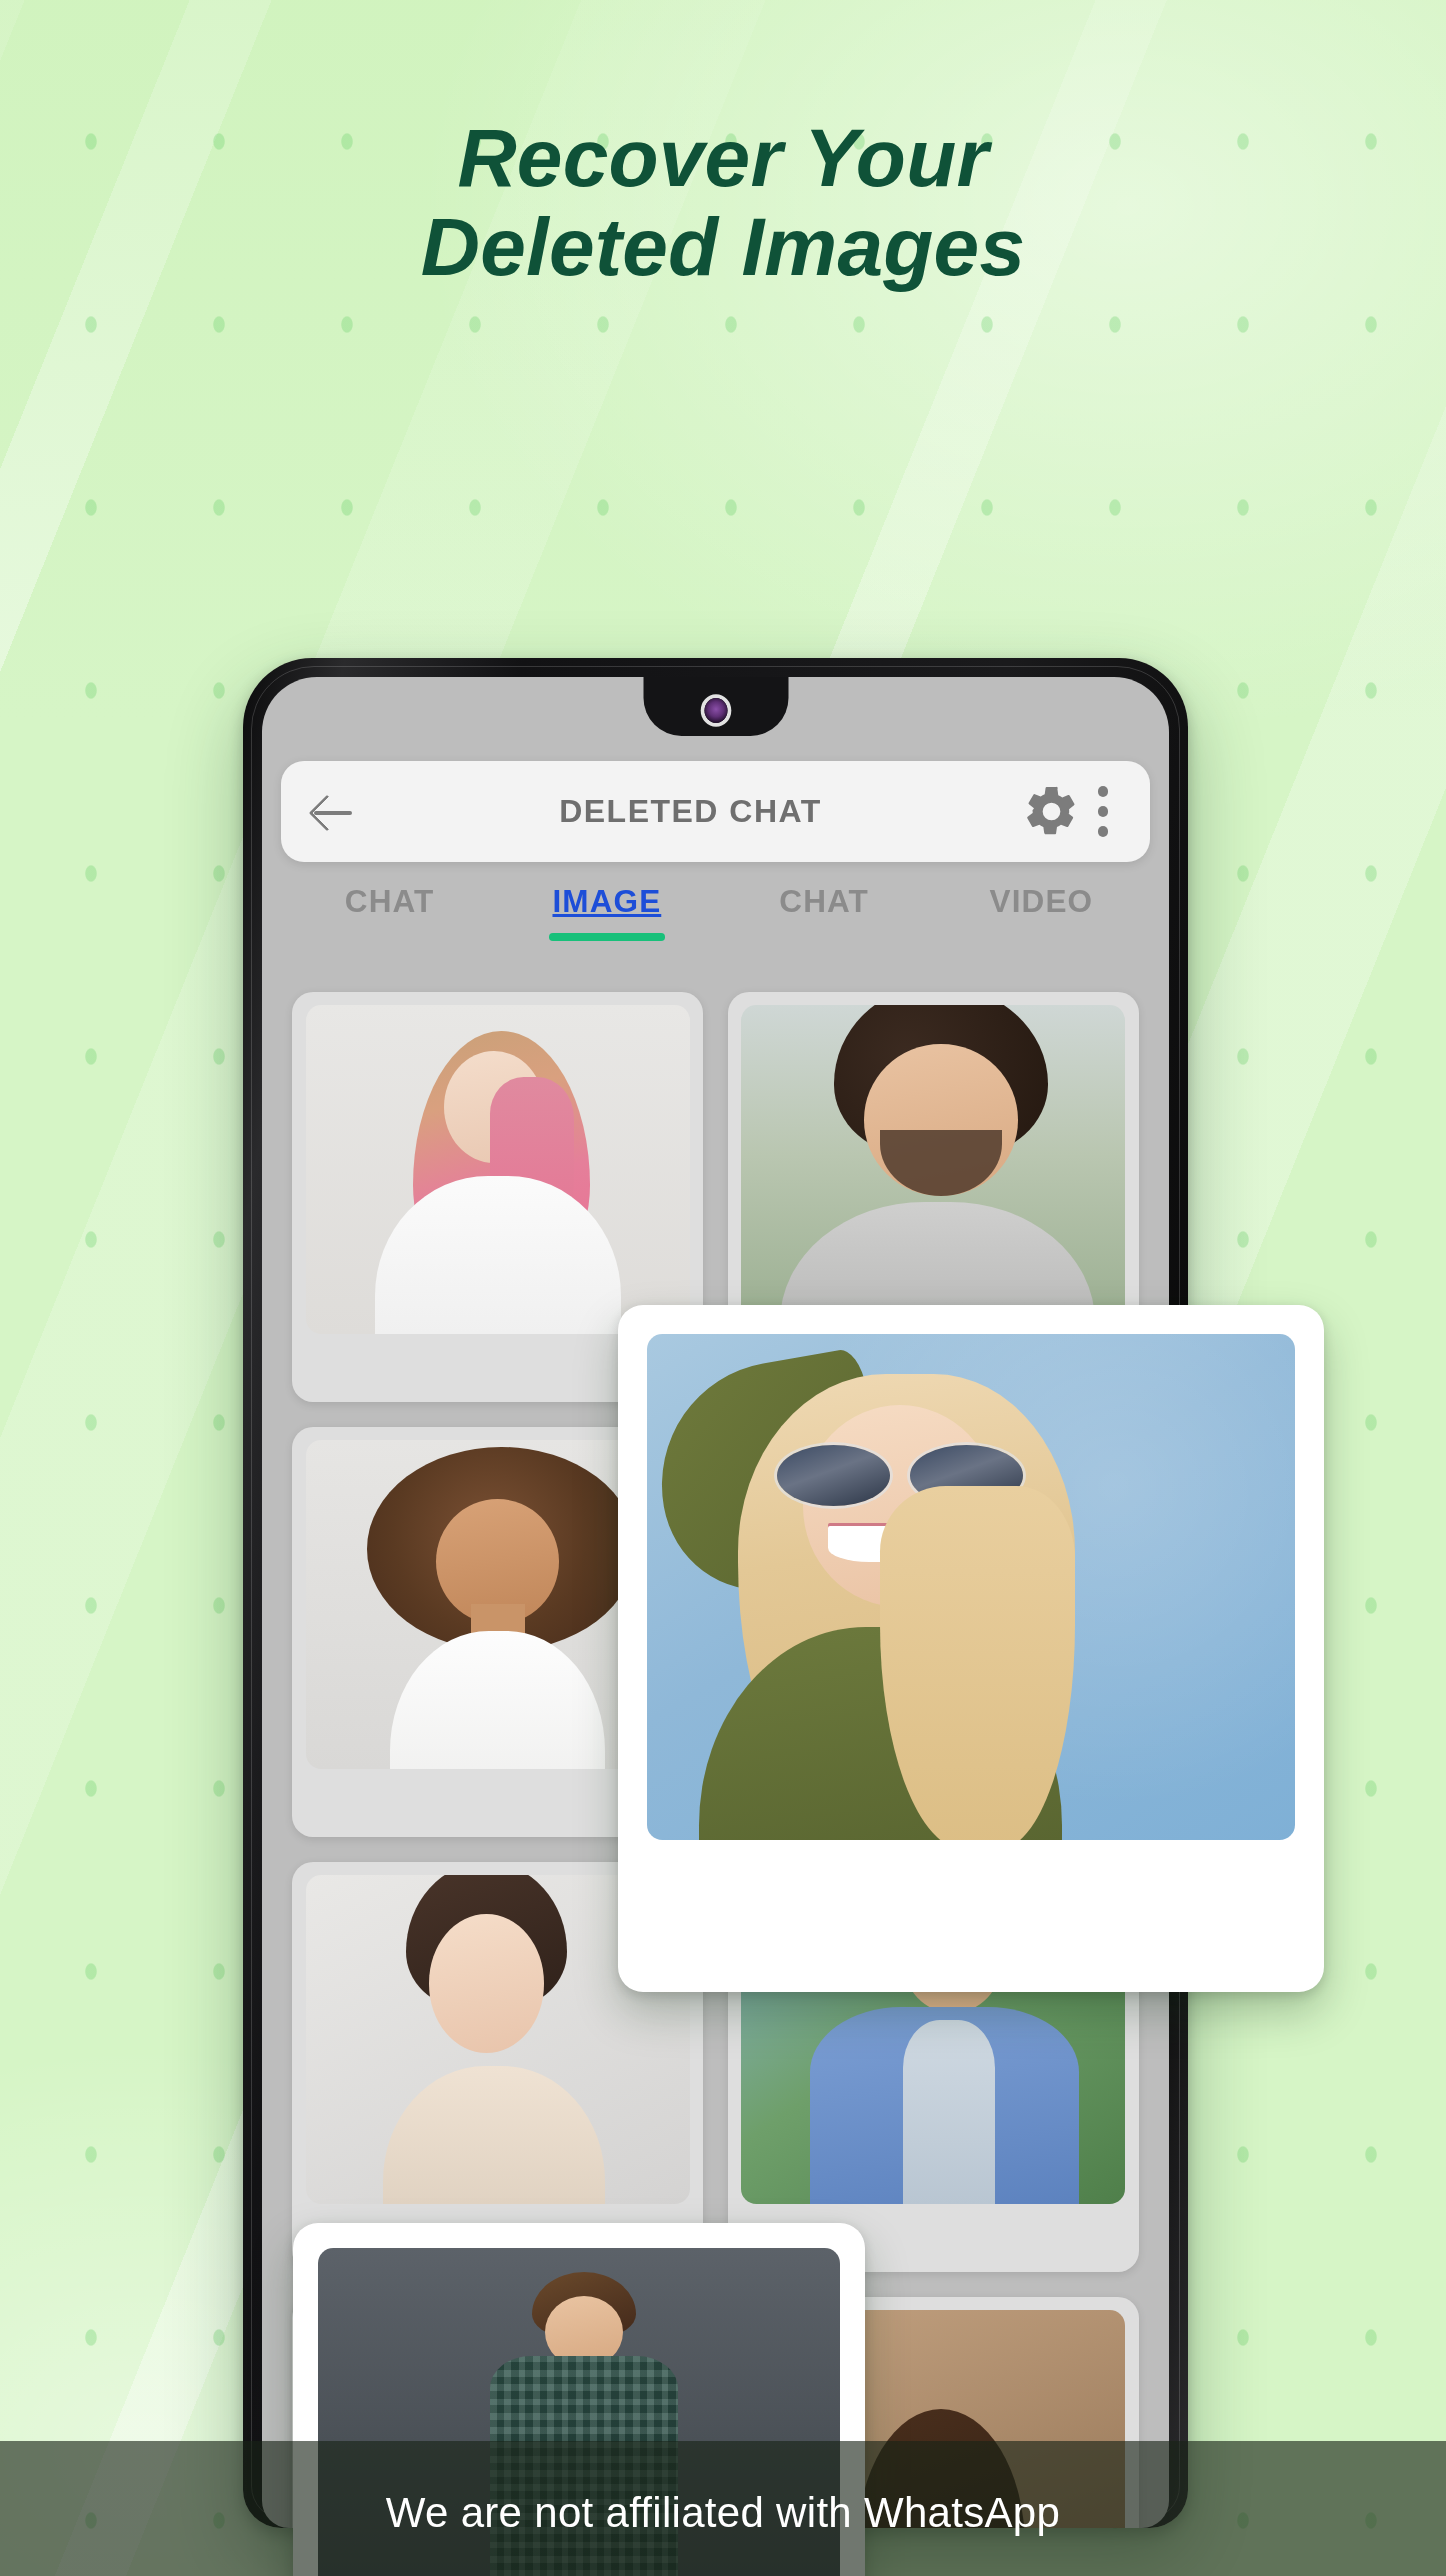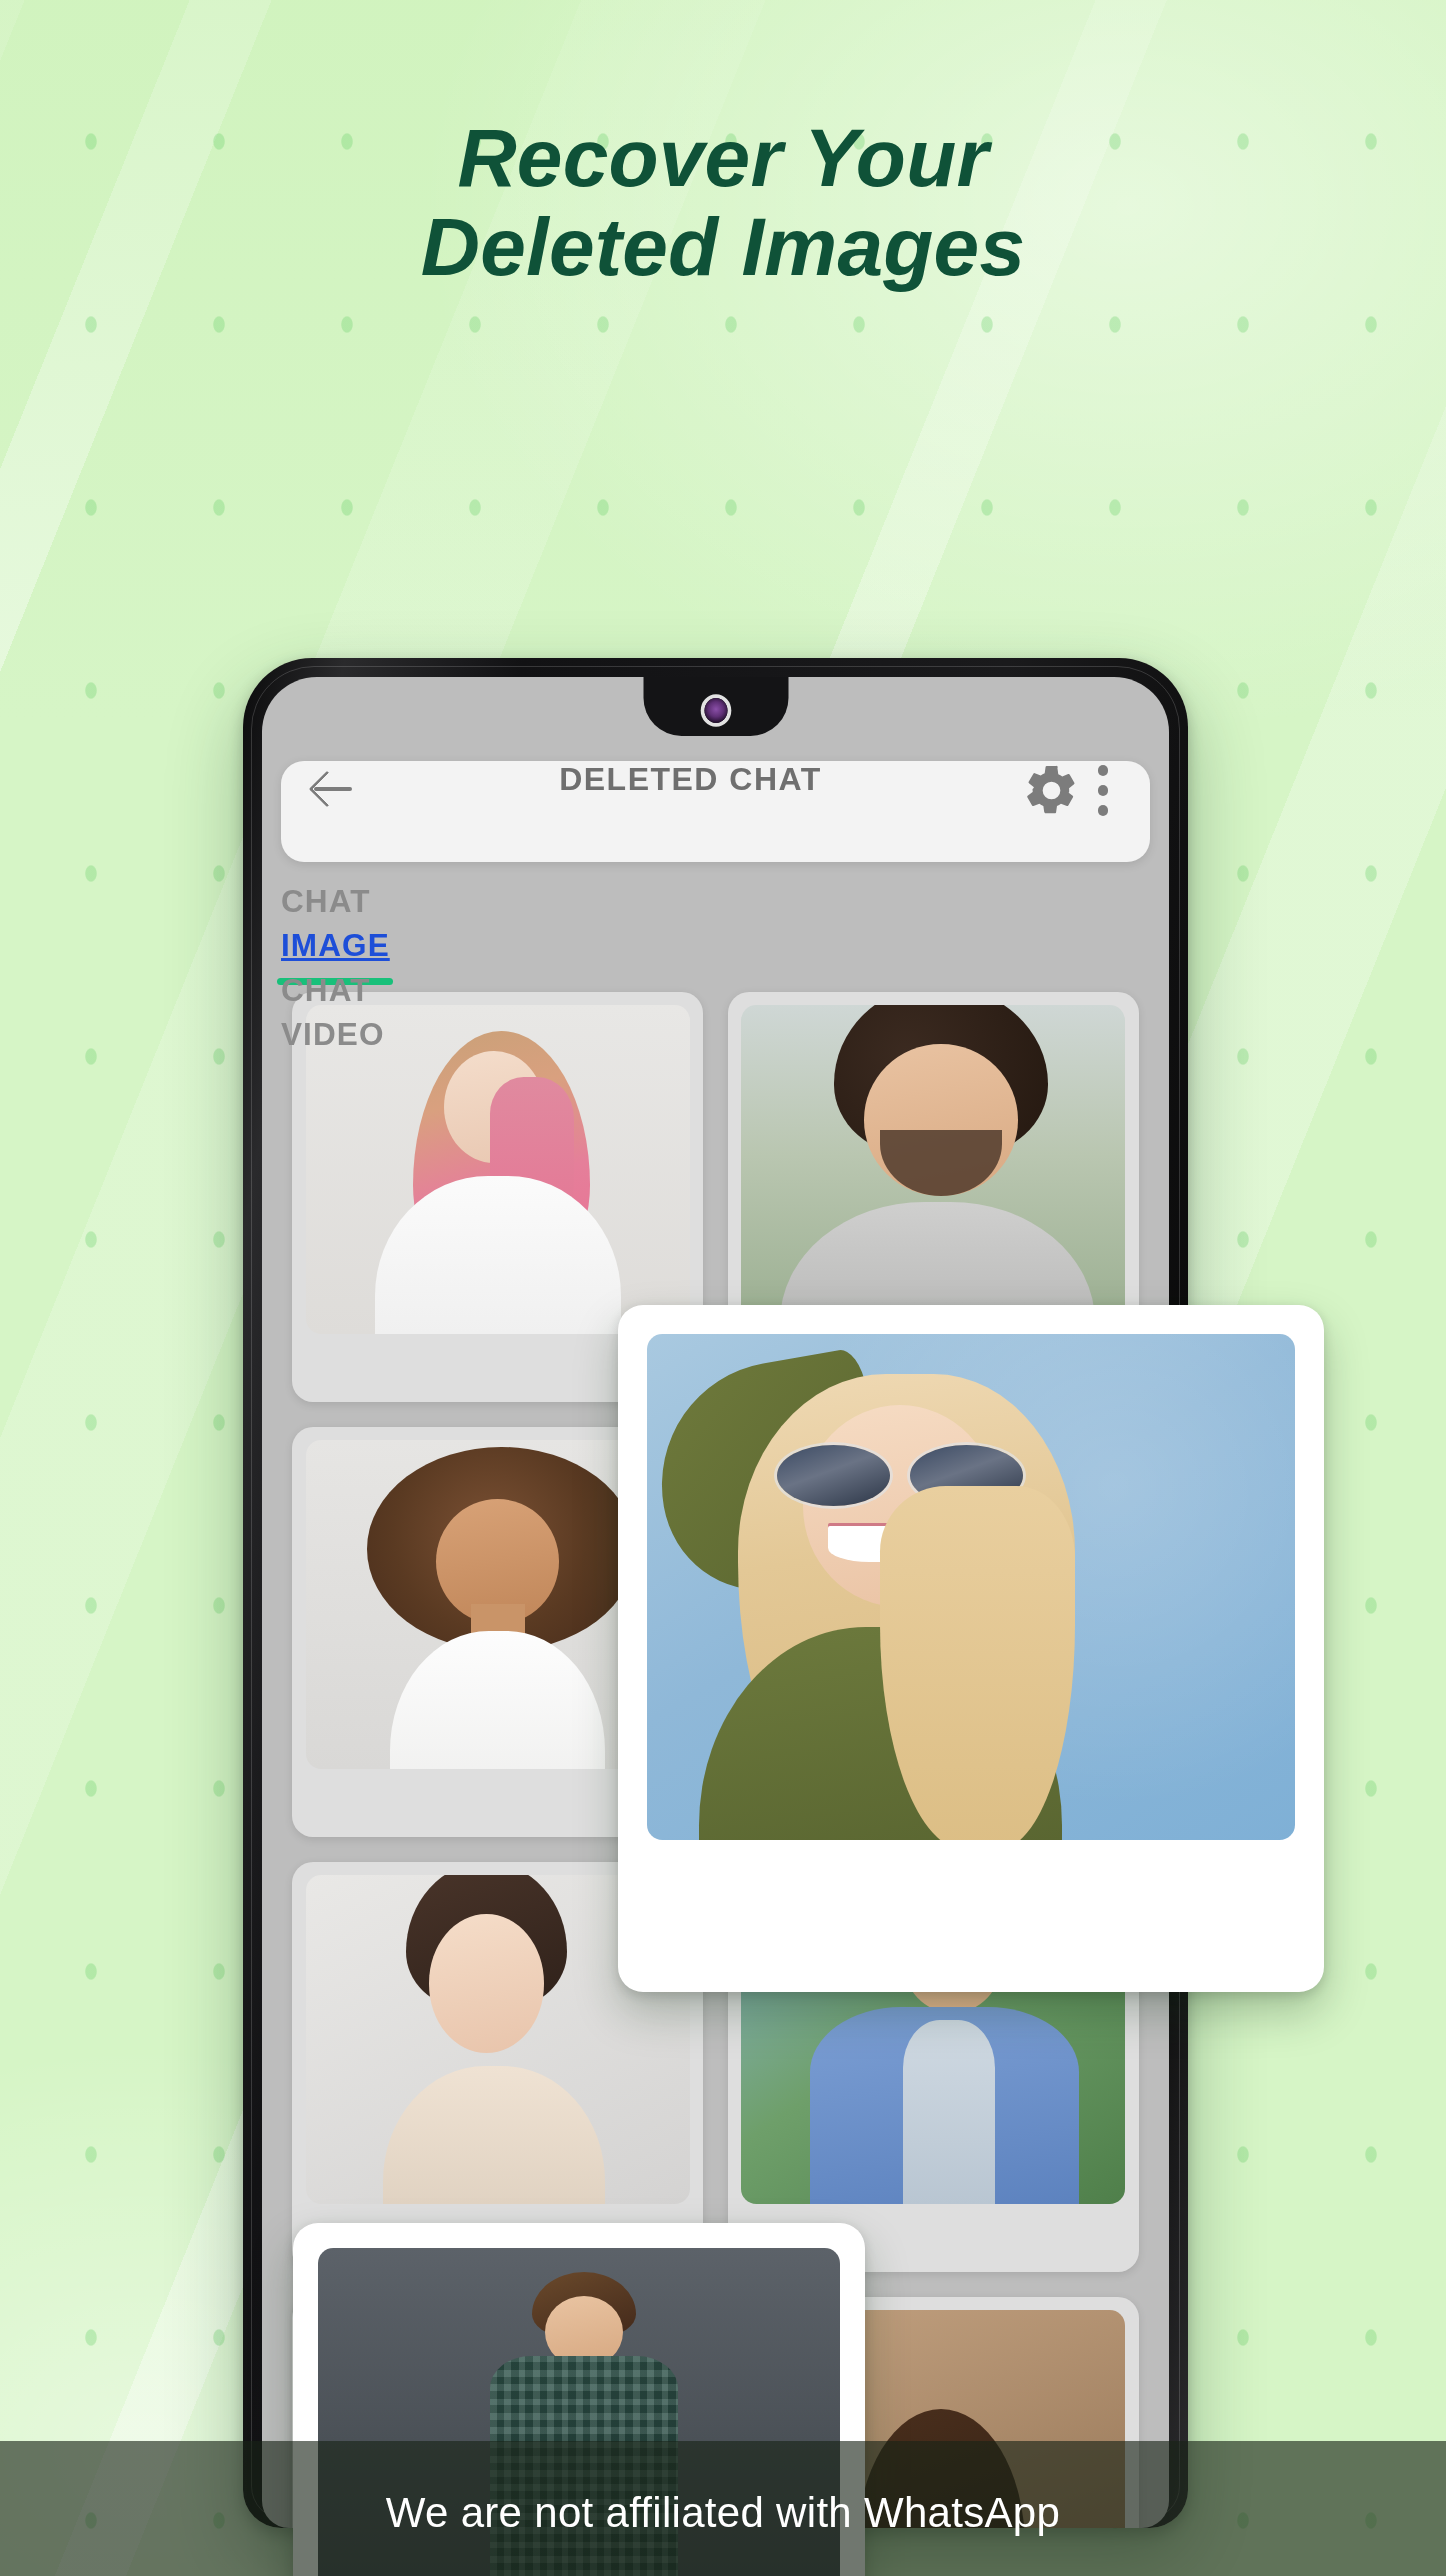--- a/index.html
+++ b/index.html
@@ -82,21 +82,21 @@
     width:23px;height:25px;border-radius:50%;
     background:radial-gradient(circle at 50% 45%,#8a4fa8 0%,#5e2f75 42%,#2a1436 70%,#1a0d22 100%);
     box-shadow:0 0 0 3.8px #e2e2e2;z-index:9;
   }
 
   
   #appbar{
     position:absolute;left:19px;right:19px;top:84px;height:101px;
     background:#f3f3f3;border-radius:23px;
     box-shadow:0 2.9px 9.5px rgba(0,0,0,.10);
-    display:flex;padding:0 25px;box-sizing:border-box;z-index:5;
+    display:flex;align-items:center;padding:0 25px;box-sizing:border-box;z-index:5;
   }
   #back-arrow{width:53px;height:53px;flex:0 0 auto;position:relative;}
   #back-arrow::before{
     content:"";position:absolute;left:7.6px;top:26px;width:38px;height:3.8px;
     background:#7c7c7c;border-radius:1.9px;
   }
   #back-arrow::after{
     content:"";position:absolute;left:7.6px;top:15.3px;width:23px;height:23px;
     border-left:3.8px solid #7c7c7c;border-bottom:3.8px solid #7c7c7c;
     transform:rotate(45deg);border-radius:1.9px;
@@ -106,21 +106,21 @@
     letter-spacing:1.5px;
   }
   #gear-icon{width:59px;height:59px;flex:0 0 auto;}
   #menu-icon{width:44px;height:59px;flex:0 0 auto;display:flex;flex-direction:column;
     justify-content:center;align-items:center;gap:9.5px;}
   #menu-icon i{display:block;width:10.5px;height:10.5px;border-radius:50%;background:#7c7c7c;}
 
   
   #tabs{
     position:absolute;left:19px;right:19px;top:198px;height:82px;
-    display:flex;align-items:flex-start;z-index:5;flex-direction:column;
+    display:flex;align-items:flex-start;z-index:5;
   }
   .tab{
     flex:1;text-align:center;font-size:31.5px;font-weight:700;letter-spacing:1.1px;
     color:#8b8b8b;position:relative;padding-top:7.6px;
   }
   .tab.active{color:#1d4ed8;text-decoration:underline;}
   .tab.active::after{
     content:"";position:absolute;left:50%;transform:translateX(-50%);
     bottom:-21px;width:116px;height:7.6px;background:#18c07a;border-radius:3.8px;
   }

